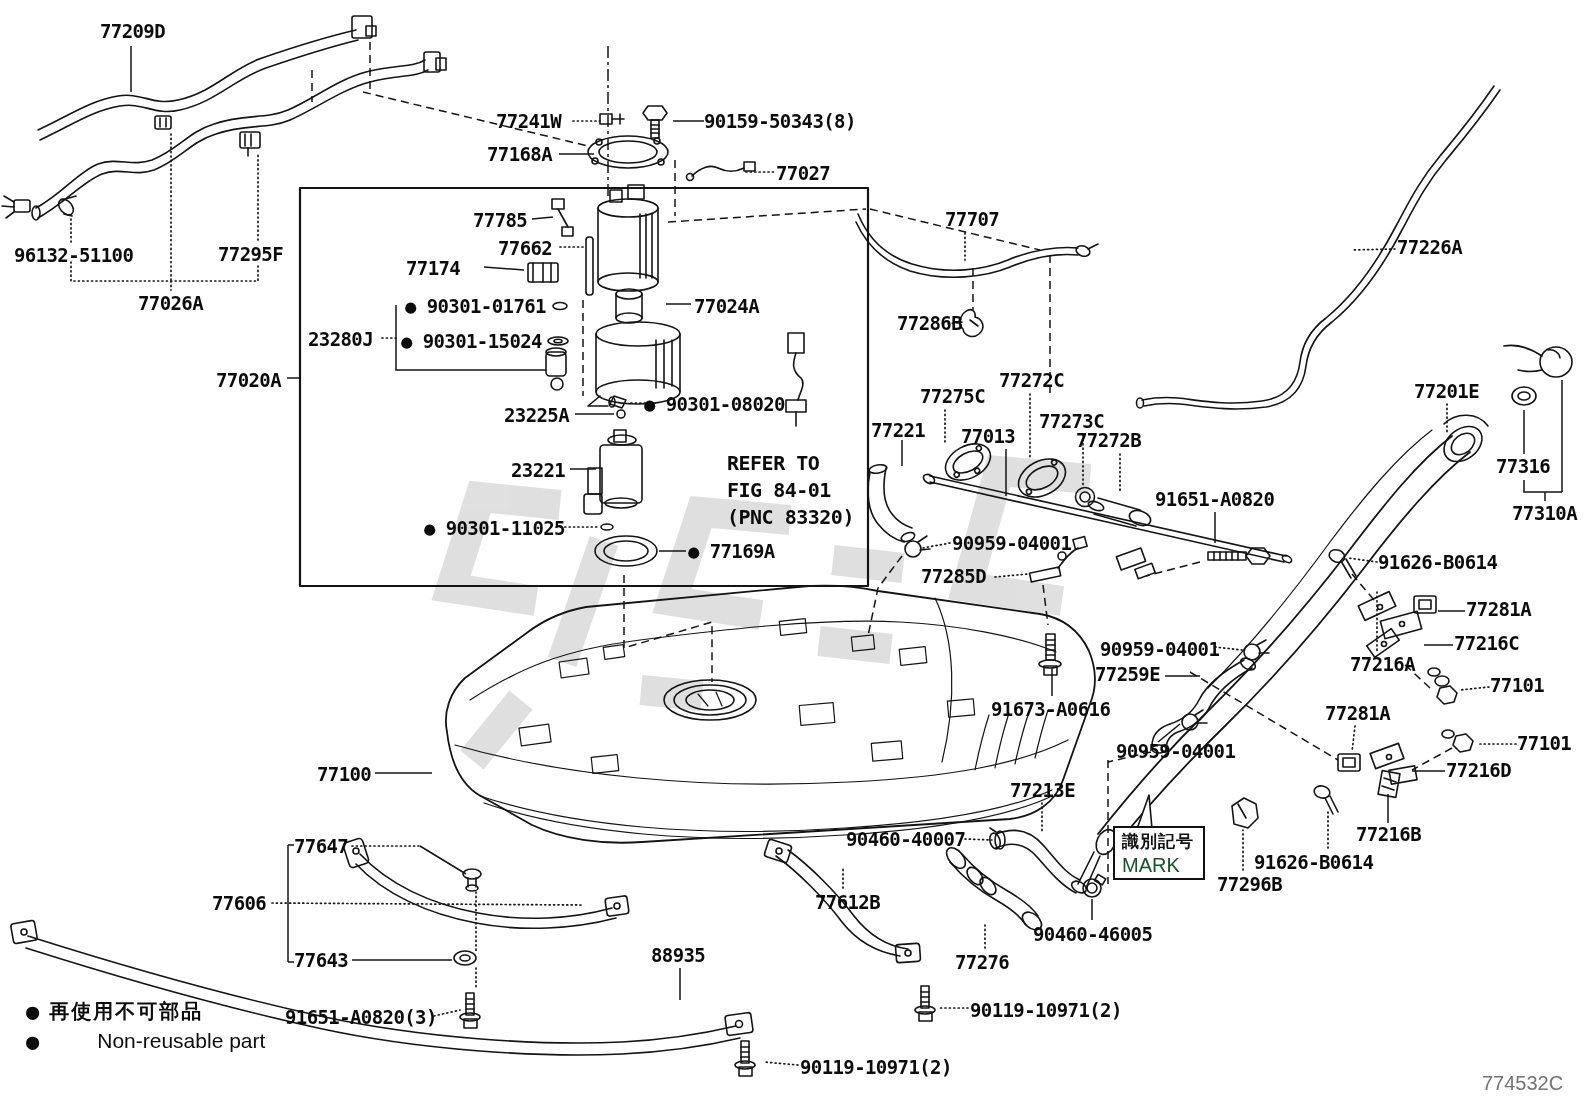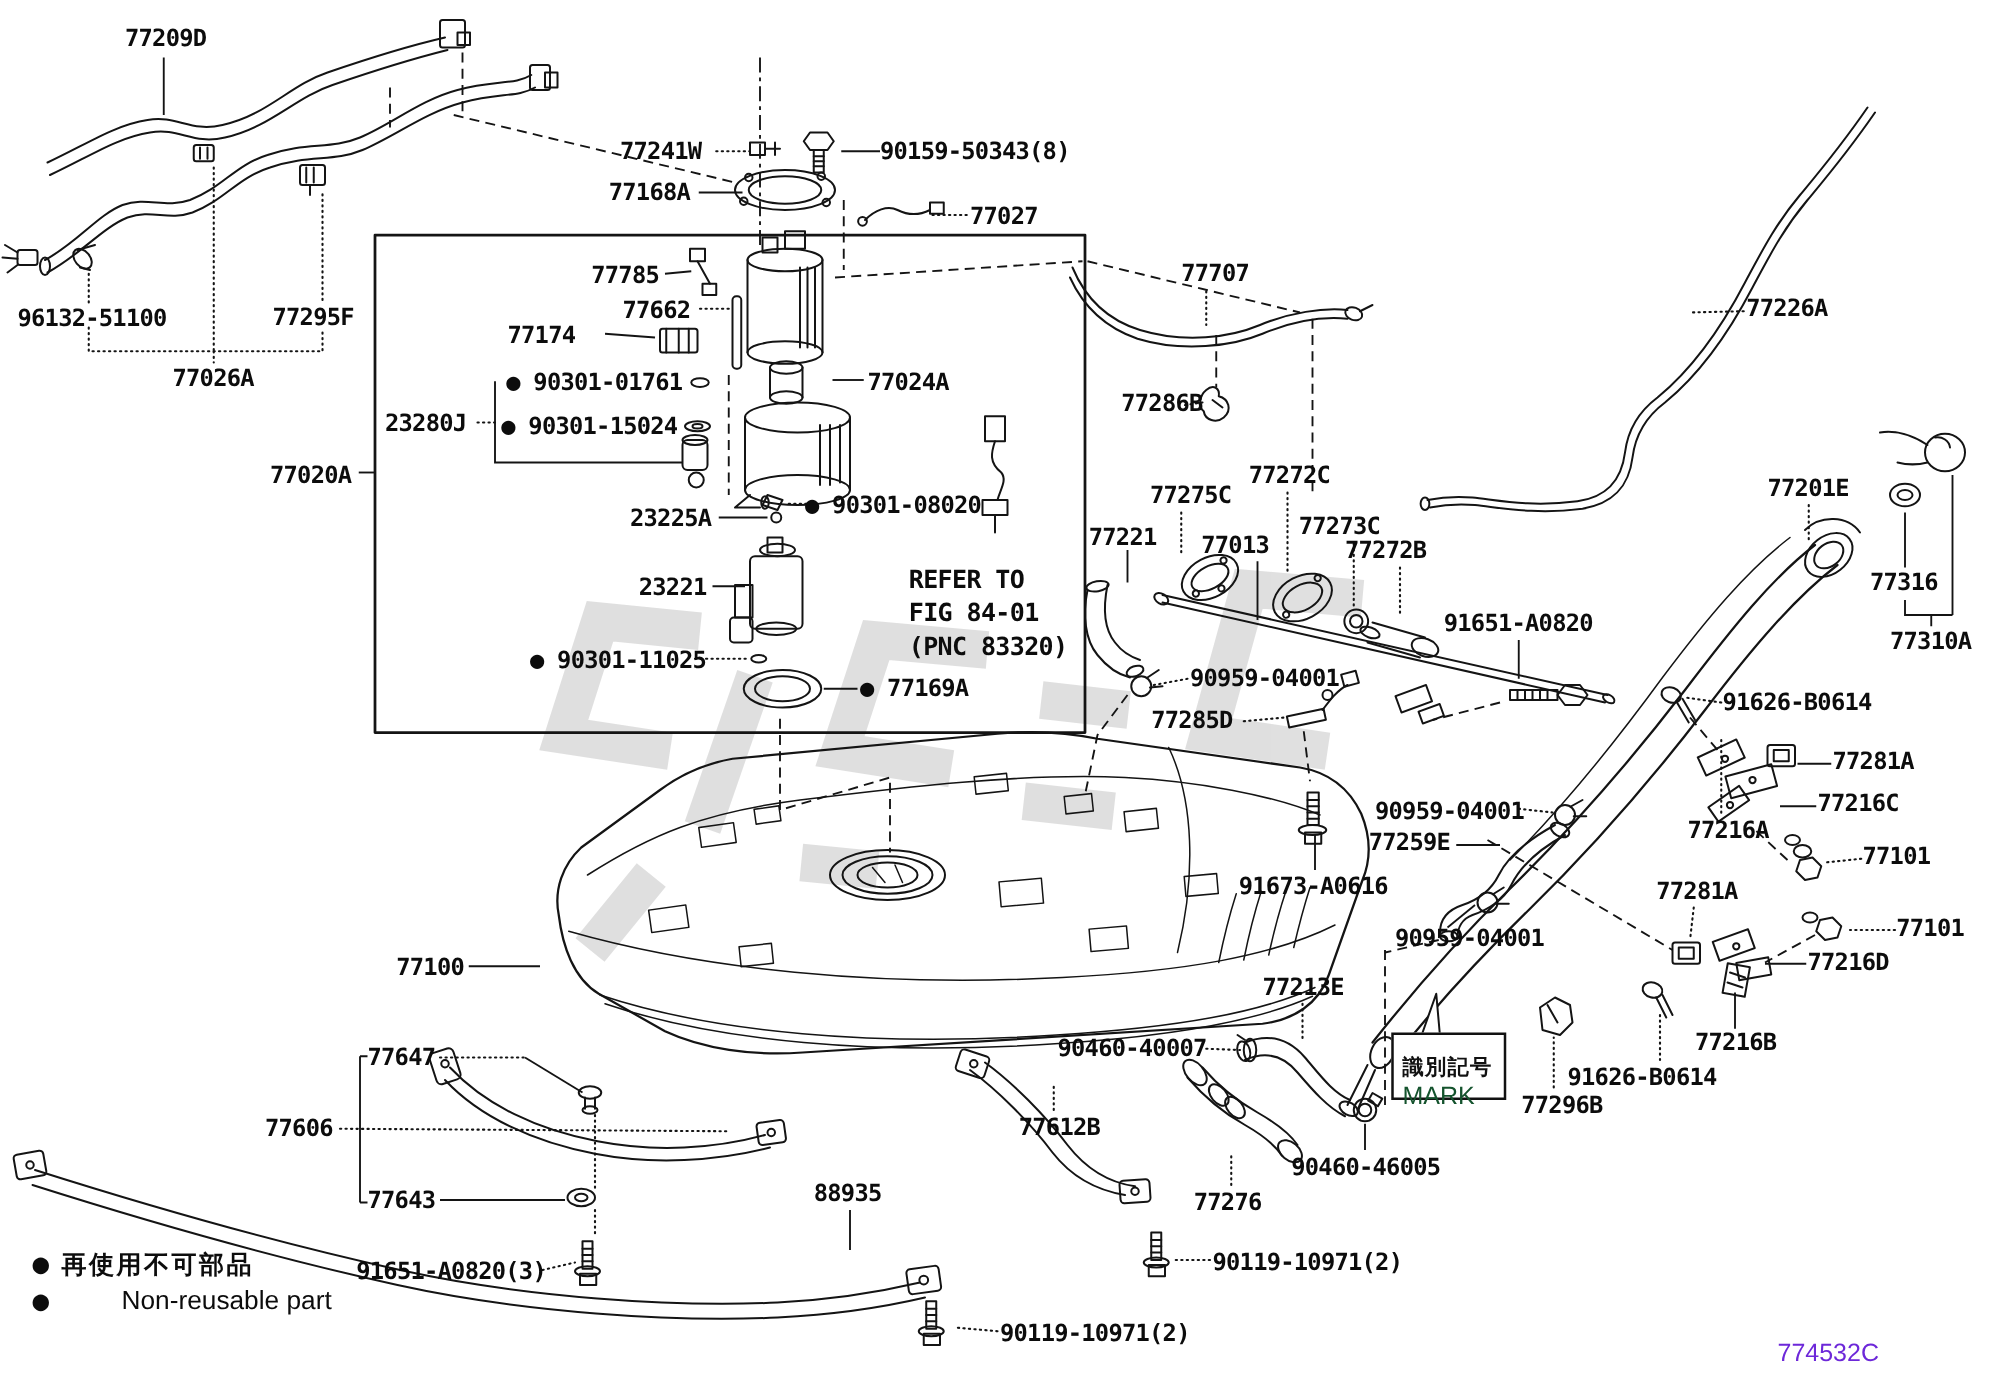--- a/index.html
+++ b/index.html
@@ -5,28 +5,28 @@
   html,body{margin:0;padding:0;background:#fff;}
   #stage{position:relative;width:1592px;height:1099px;background:#fff;overflow:hidden;
          font-family:"DejaVu Sans Mono",monospace;}
   svg{position:absolute;left:0;top:0;}
   .lbl{position:absolute;font:bold 19px "DejaVu Sans Mono",monospace;color:#0c0c0c;
        white-space:pre;letter-spacing:-0.6px;line-height:22px;}
   .refer{position:absolute;font:bold 20px "DejaVu Sans Mono",monospace;color:#0c0c0c;
          line-height:27px;letter-spacing:-0.5px;white-space:pre;}
   .markbox{position:absolute;left:1113px;top:826px;width:92px;height:54px;
            border:2.5px solid #111;background:#fff;padding:2px 0 0 7px;box-sizing:border-box;}
-  .markbox .jp{display:block;font:bold 17px "DejaVu Sans",sans-serif;color:#111;letter-spacing:1px;margin-top:12px;}
+  .markbox .jp{display:block;font:bold 17px "DejaVu Sans",sans-serif;color:#111;letter-spacing:1px;}
   .markbox .en{display:block;font:20px "Liberation Sans",sans-serif;color:#14532d;margin-top:1px;}
   .legend{position:absolute;left:26px;top:996px;color:#0c0c0c;}
   .legend .row{display:flex;align-items:center;height:30px;}
   .legend .dot{font-size:22px;margin-right:10px;}
   .legend .jp{font:bold 20px "DejaVu Sans",sans-serif;letter-spacing:2px;}
   .legend .en{font:21px "Liberation Sans",sans-serif;margin-left:48px;}
-  .code{position:absolute;left:1422px;top:1072px;font:20px "Liberation Sans",sans-serif;color:#6d28d9;}
+  .code{position:absolute;left:1482px;top:1072px;font:20px "Liberation Sans",sans-serif;color:#737373;}
 </style>
 </head>
 <body>
 
 <div id="stage">
 
 <svg width="1592" height="1099" viewBox="0 0 1592 1099">
 
   <g stroke="#c6c6c6" stroke-width="30" fill="none" opacity="0.55">
     <path d="M560,505 L480,497 L451,588 L536,601"></path>

